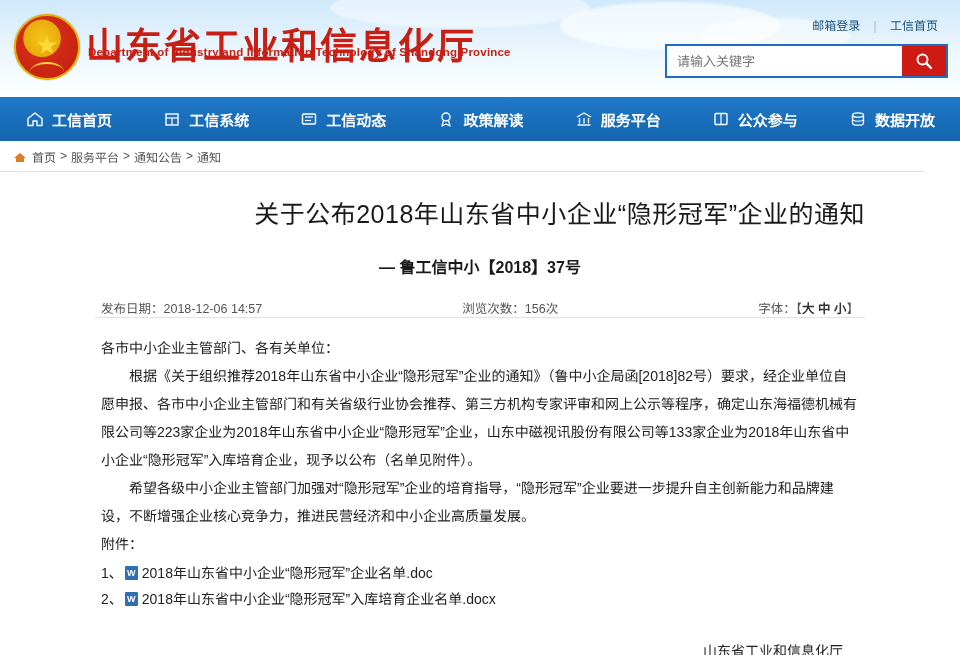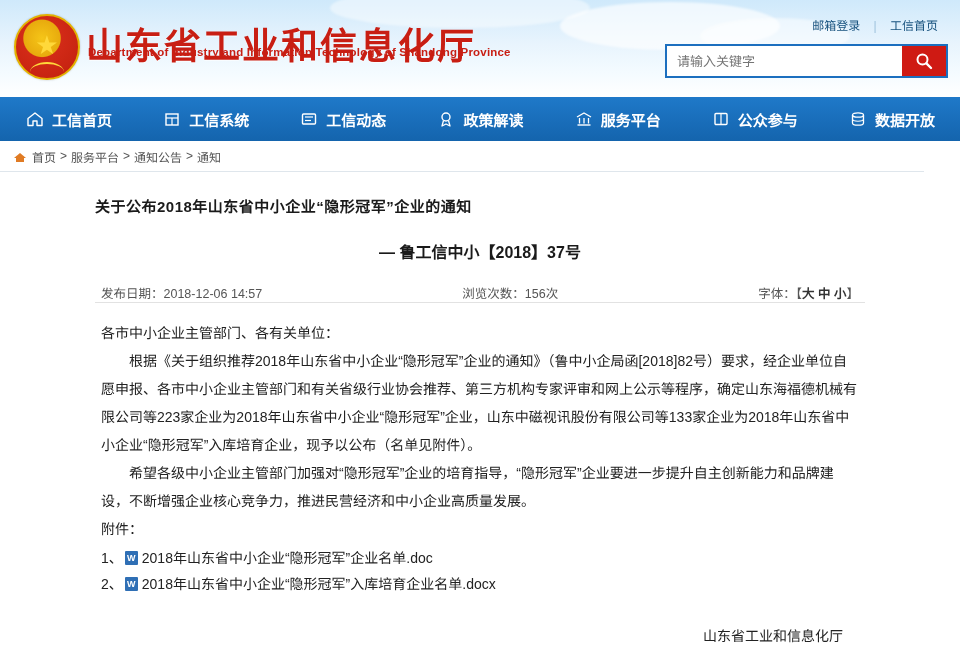--- a/index.html
+++ b/index.html
@@ -88,21 +88,21 @@
     content:"";position:absolute;left:0;top:3px;width:0;height:0;
     border-left:6px solid transparent;border-right:6px solid transparent;border-bottom:5px solid #e07b24;
   }
   .home-ico:after{
     content:"";position:absolute;left:2px;top:8px;width:8px;height:4px;background:#e07b24;
   }
   
   .wrap{width:960px;background:#fff;}
   .article{width:770px;margin:0 auto;padding-top:24px;}
   .art-title{
-    text-align:left;font-size:15px;font-weight:bold;color:#1a1a1a;
+    text-align:right;font-size:25px;font-weight:normal;color:#1a1a1a;
     line-height:1.5;letter-spacing:.5px;
   }
   .art-sub{
     text-align:center;font-size:16px;font-weight:bold;color:#1a1a1a;margin-top:20px;
   }
   .meta{
     margin-top:20px;border-bottom:1px solid #e2e2e2;
     display:flex;justify-content:space-between;font-size:12.5px;color:#555;
     padding-left:6px;padding-right:6px;
   }

